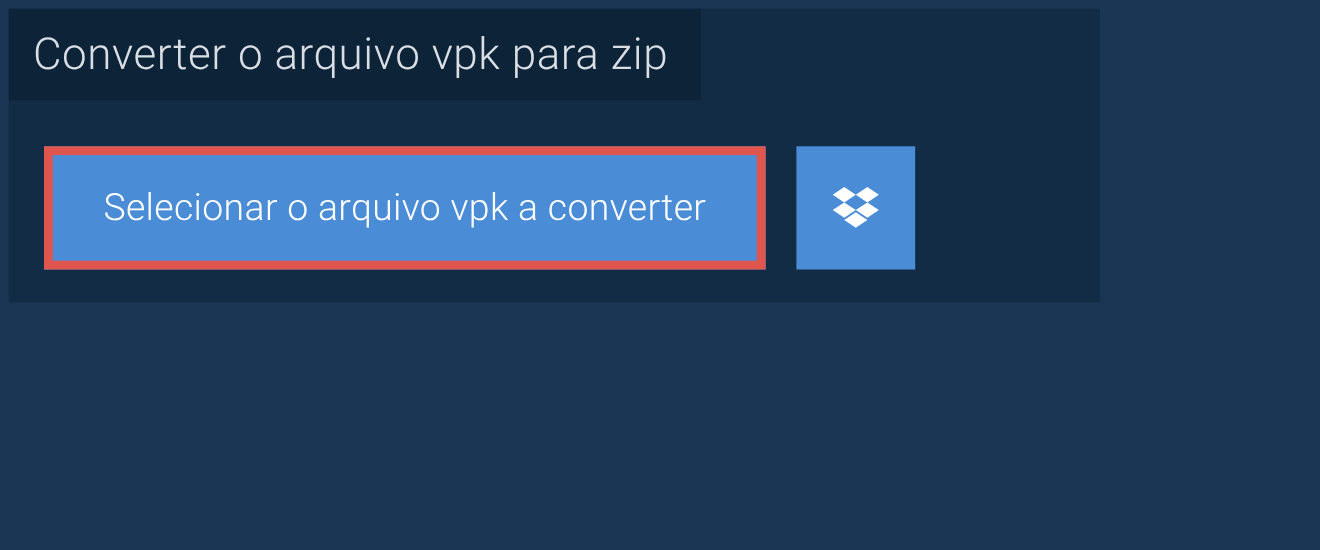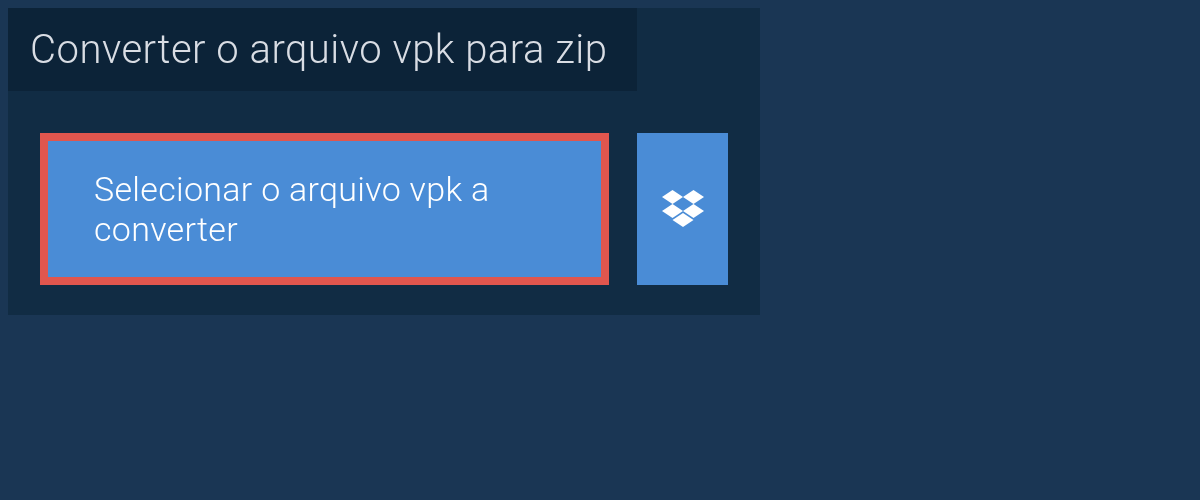--- a/index.html
+++ b/index.html
@@ -9,21 +9,21 @@
     }
     body {
       width: 1200px;
       height: 500px;
       background-color: #1a3654;
       font-family: -apple-system, BlinkMacSystemFont, "Segoe UI", Roboto, sans-serif;
       overflow: hidden;
     }
     .panel {
       background-color: #112c44;
-      width: 752px;
+      width: 992px;
       margin-top: 8px;
       margin-left: 8px;
       padding-bottom: 30px;
     }
     .title-bar {
       display: inline-block;
       background-color: #0c2338;
       padding: 18px 30px 18px 22px;
       margin-bottom: 42px;
     }

